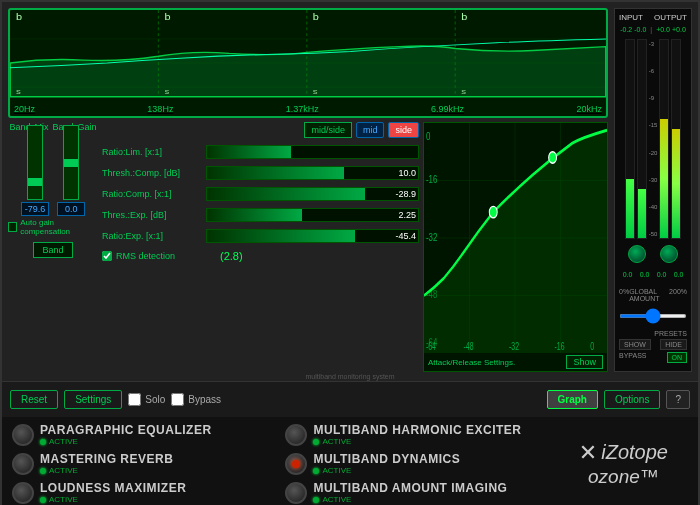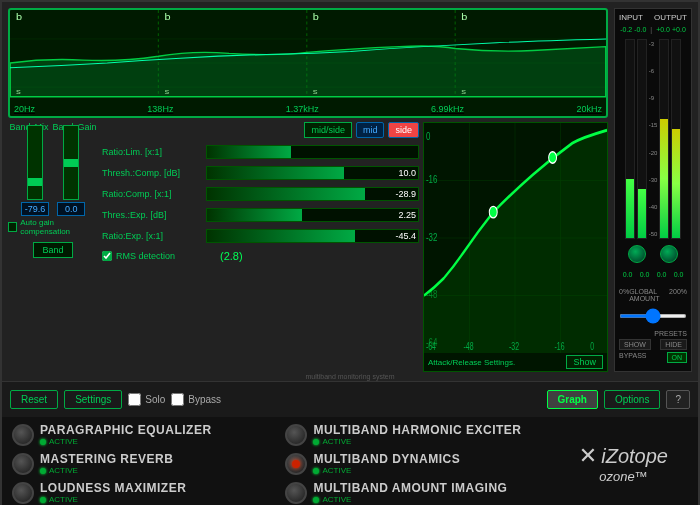--- a/index.html
+++ b/index.html
@@ -485,21 +485,21 @@
 
     .logo-text {
       color: #cccccc;
       font-size: 20px;
       font-style: italic;
       font-weight: 300;
     }
 
     .logo-brand {
       color: #cccccc;
-      font-size: 13px;
+      font-size: 19px;
       font-style: italic;
     }
 
     .logo-x {
       color: #cccccc;
       font-size: 22px;
     }
 
     
     .grid-line {

